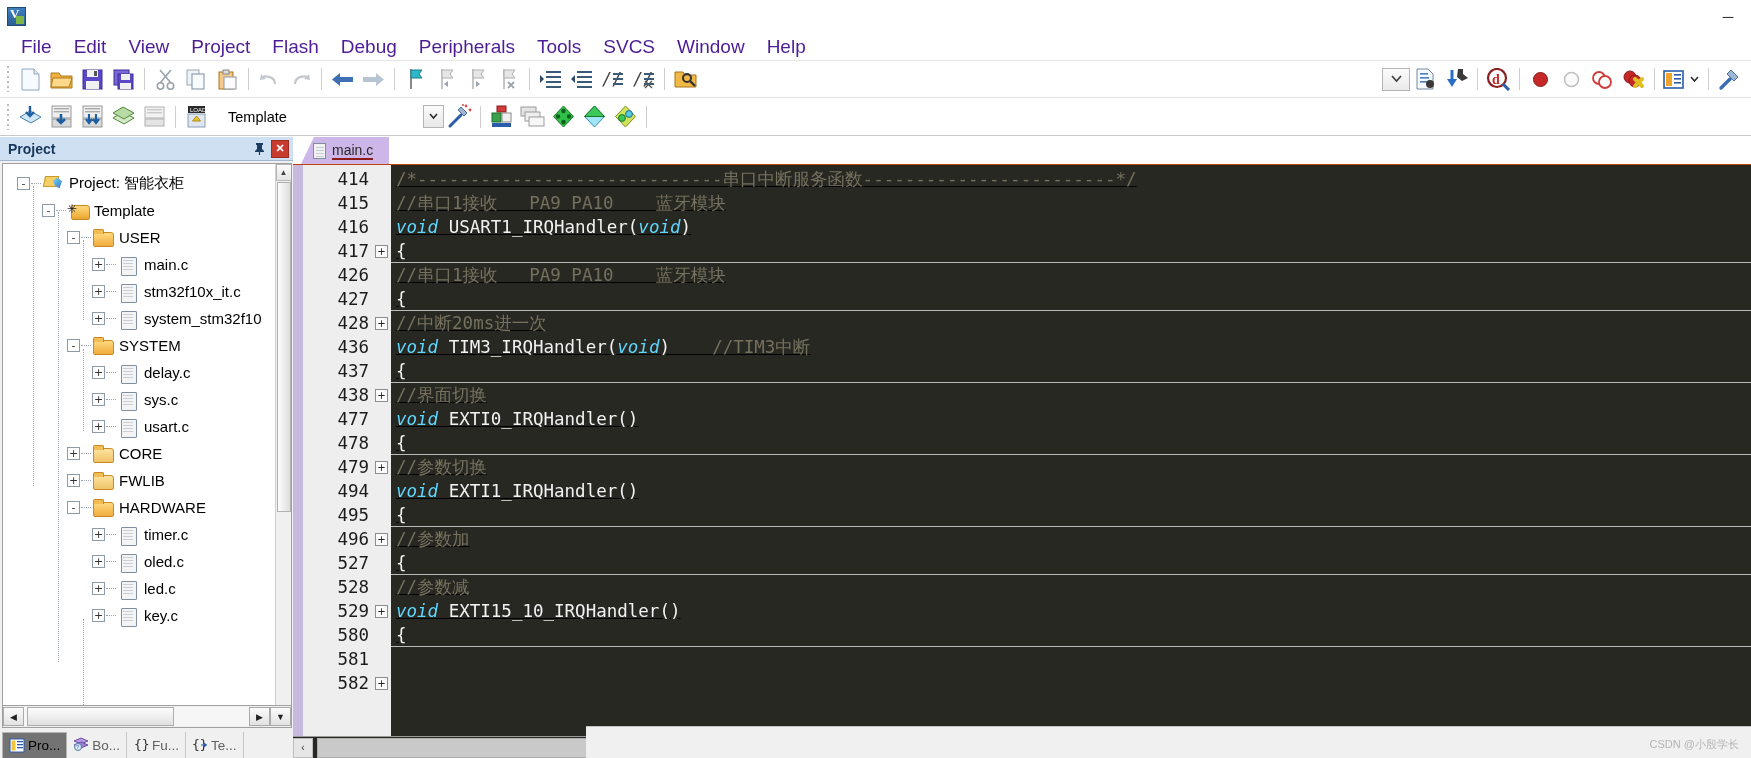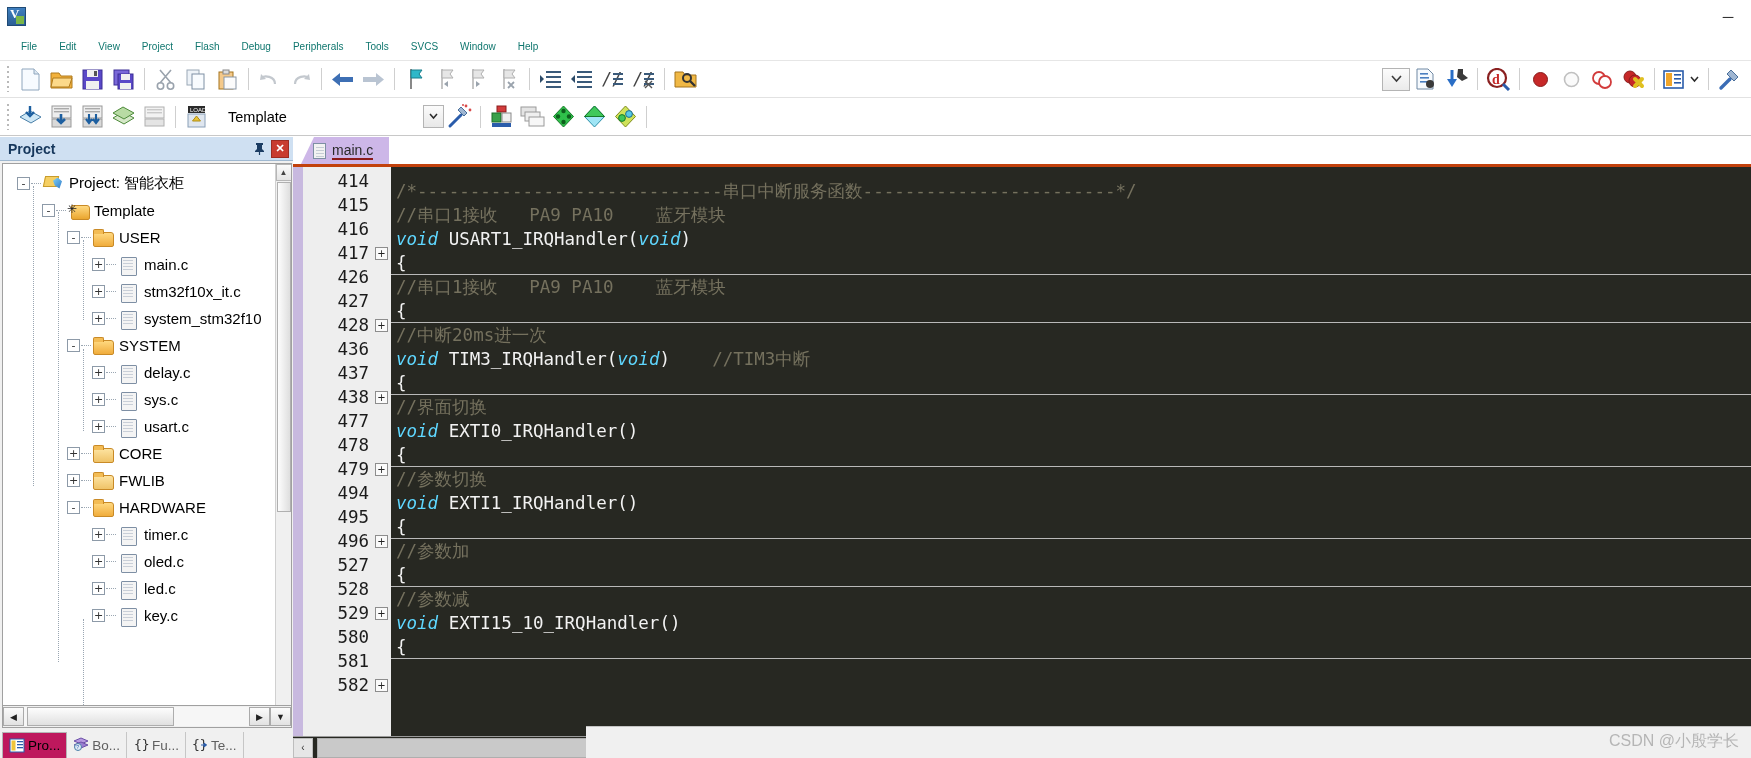--- a/index.html
+++ b/index.html
@@ -46,21 +46,21 @@
     font-size: 15px; color: #333;
   }
 
   
   .menubar {
     height: 28px; background: #fff; display: flex;
     align-items: center; padding-left: 10px;
     border-bottom: 1px solid #e6e6e6;
   }
   .menu-item {
-    font-size: 10px; color: #0f766e; padding: 3px 11px;
+    font-size: 19px; color: #4c1d95; padding: 3px 11px;
     white-space: nowrap; cursor: default;
   }
 
   
   .toolbar {
     height: 37px; display: flex; align-items: center;
     background: #ffffff; border-bottom: 1px solid #e2e2e2;
     padding-left: 2px;
   }
   .toolbar.row2 { height: 38px; border-bottom: 1px solid #c8c8c8; }
@@ -239,21 +239,21 @@
   .panel-tabs {
     height: 30px; display: flex; align-items: flex-end;
     background: #f0f0f0; padding-left: 2px;
   }
   .ptab {
     height: 26px; display: flex; align-items: center; gap: 3px;
     padding: 0 6px; font-size: 13.5px; color: #606060;
     border-right: 1px solid #c6c6c6;
   }
   .ptab.active {
-    background: #be185d; color: #000;
+    background: #737373; color: #000;
     border: 1px solid #b5b5b5; border-bottom: none;
   }
   .ptab-ico { width: 16px; height: 16px; position: relative; flex:0 0 16px; }
 
   
   .editor-area {
     flex: 1; display: flex; flex-direction: column;
     background: #ffffff; position: relative;
   }
   .tabstrip {
@@ -275,21 +275,21 @@
     content: ""; position: absolute; left: 2px; top: 3px;
     width: 8px; height: 10px;
     background: repeating-linear-gradient(to bottom,#c6ccd5 0 1px,transparent 1px 3px);
   }
   .doc-tab .tab-label {
     border-bottom: 2px solid #8b1a1a; padding-bottom: 0px; color: #2a2a2a;
   }
   .editor-body {
     flex: 1; display: flex; position: relative;
     background: #272822; overflow: hidden;
-    border-top: 3px solid #c2410c;
+    border-top: 1px solid #c2410c;
   }
   .left-rail {
     width: 10px; flex: 0 0 10px; background: #c8b9df;
   }
   .gutter {
     width: 88px; flex: 0 0 88px; background: #eeeeee;
     color: #1b1b1b; font-family: "DejaVu Sans Mono", monospace;
     font-size: 17.5px; padding-top: 2px;
     text-align: right; position: relative;
   }
@@ -302,22 +302,23 @@
   .fold-box {
     width: 13px; height: 13px; margin-left: 4px; flex: 0 0 13px;
     border: 1px solid #8d8d8d; background: #fafafa;
     font-size: 10px; line-height: 11px; color: #222;
     display: flex; align-items: center; justify-content: center;
     font-family: "DejaVu Sans", sans-serif;
   }
   .fold-box.empty { border: none; background: transparent; }
   .code {
     flex: 1; background: #272822; font-family: "DejaVu Sans Mono", monospace;
-    font-size: 17.5px; padding-top: 12px; overflow: hidden;
+    font-size: 17.5px; padding-top: 2px; overflow: hidden;
     position: relative;
+    text-decoration: underline;
   }
   .code-line {
     height: 24px; line-height: 24px; white-space: pre;
     padding-left: 5px; position: relative;
   }
   .code-line.folded::after {
     content: ""; position: absolute; left: 0; right: 0; bottom: 0;
     height: 1px; background: #b9b9b9;
   }
   .c-comment { color: #75715e; }
@@ -334,21 +335,21 @@
     display: flex; align-items: center; justify-content: center;
     font-size: 10px; color: #333; border: 1px solid #bdbdbd;
   }
   .ed-hs-track { flex: 1; height: 20px; background: #272822; position: relative; }
   .ed-hs-thumb {
     position: absolute; left: 4px; top: 0; width: 660px; height: 20px;
     background: #c9c9c9; border: 1px solid #aeaeae;
   }
   .watermark {
     position: absolute; right: 12px; bottom: 6px;
-    font-size: 16px; color: #b5b5b5; white-space: nowrap;
+    font-size: 11px; color: #b5b5b5; white-space: nowrap;
     font-family: "Liberation Sans", sans-serif;
   }
   .statusbar {
     position: absolute; left: 293px; right: 0; bottom: 0;
     height: 32px; background: #f0f0f0;
     border-top: 1px solid #c4c4c4;
   }
   svg { display: block; }
 </style>
 </head>

